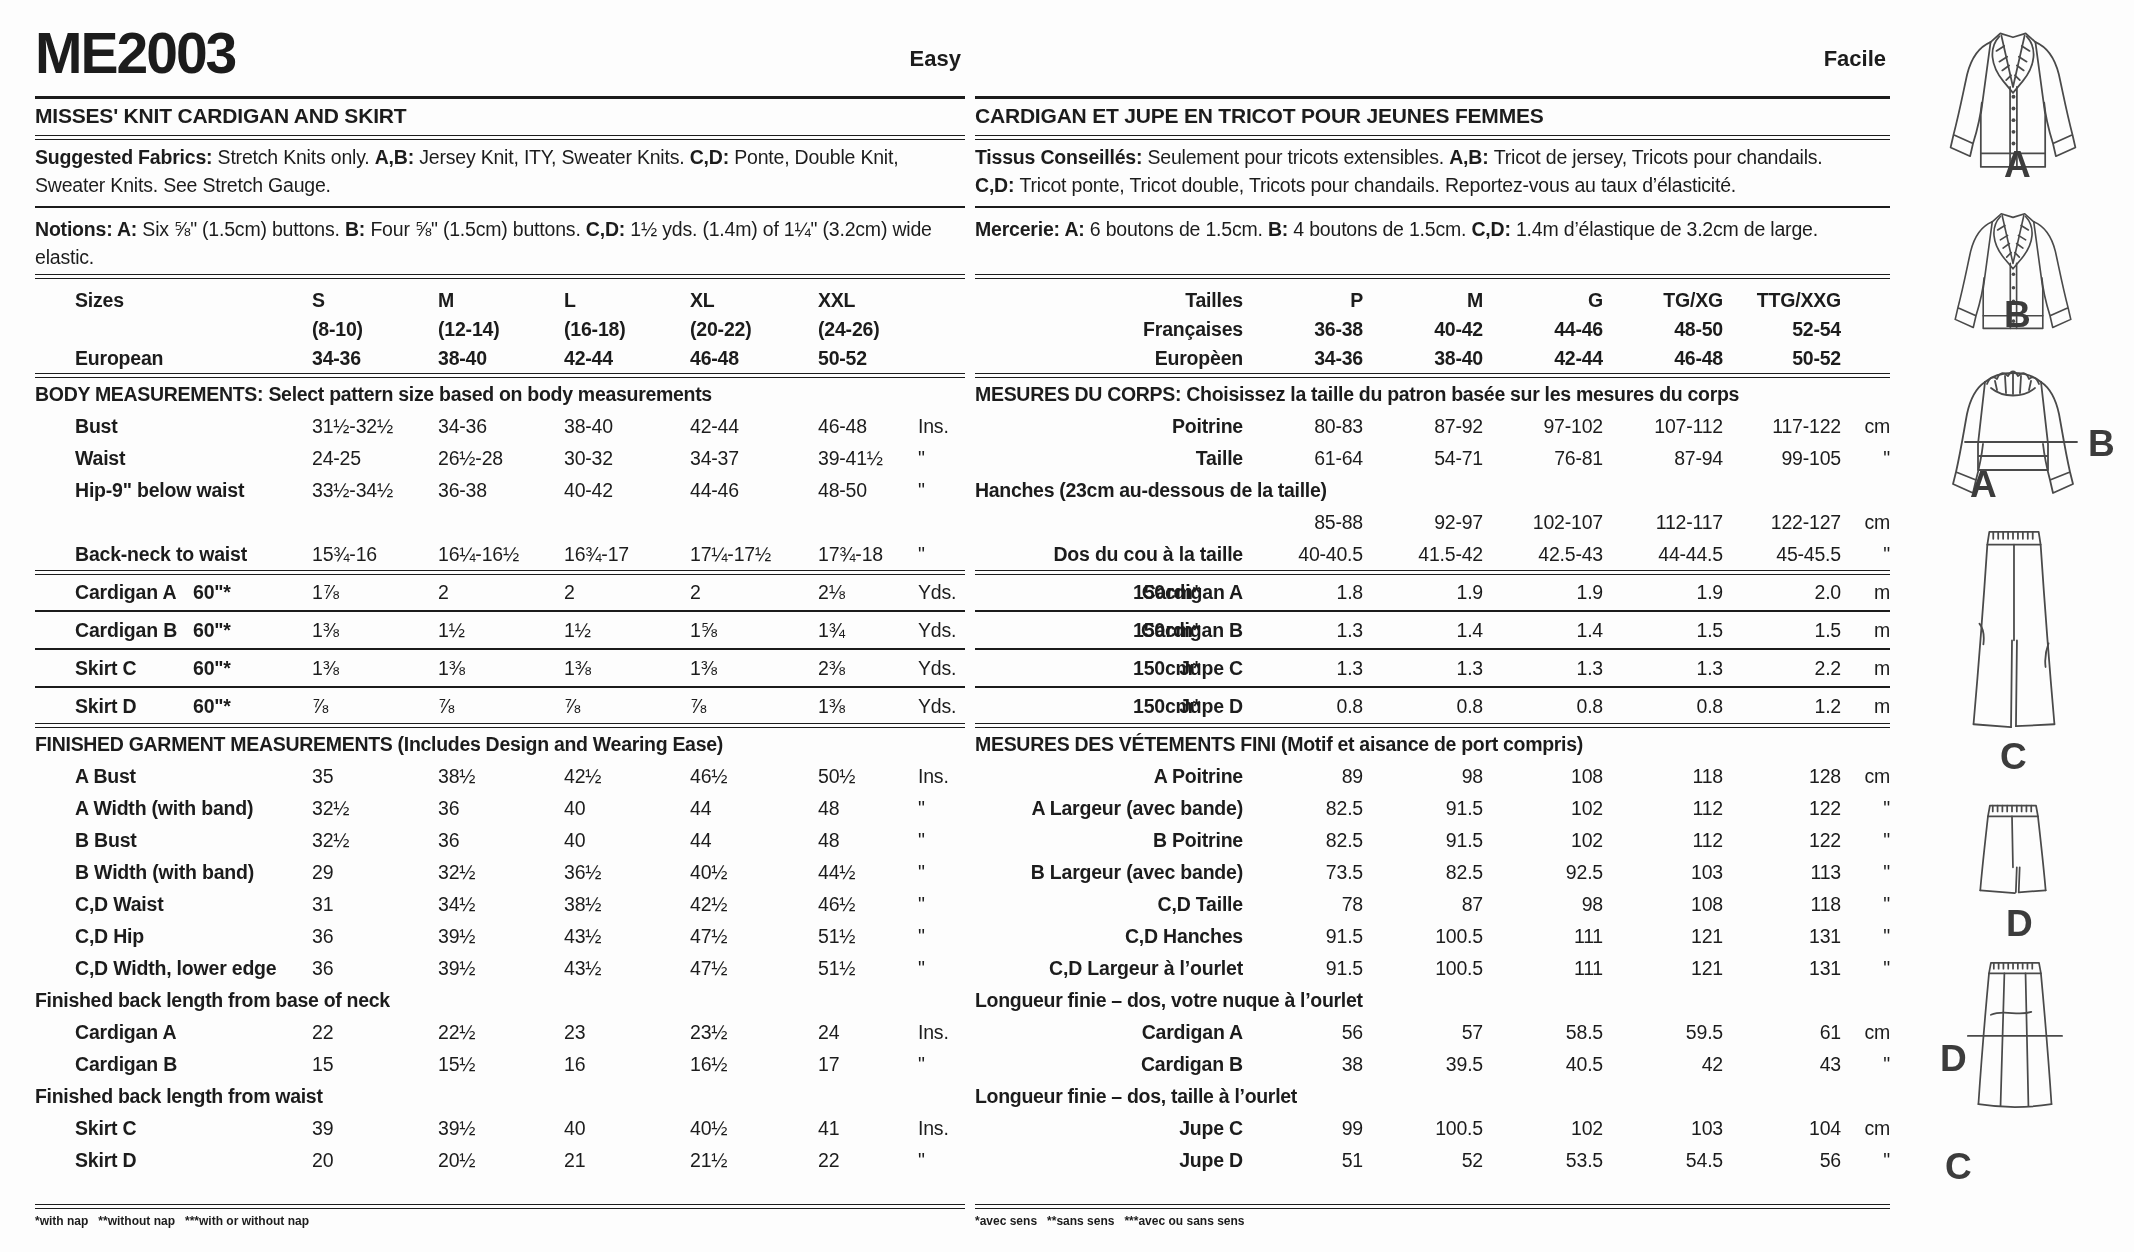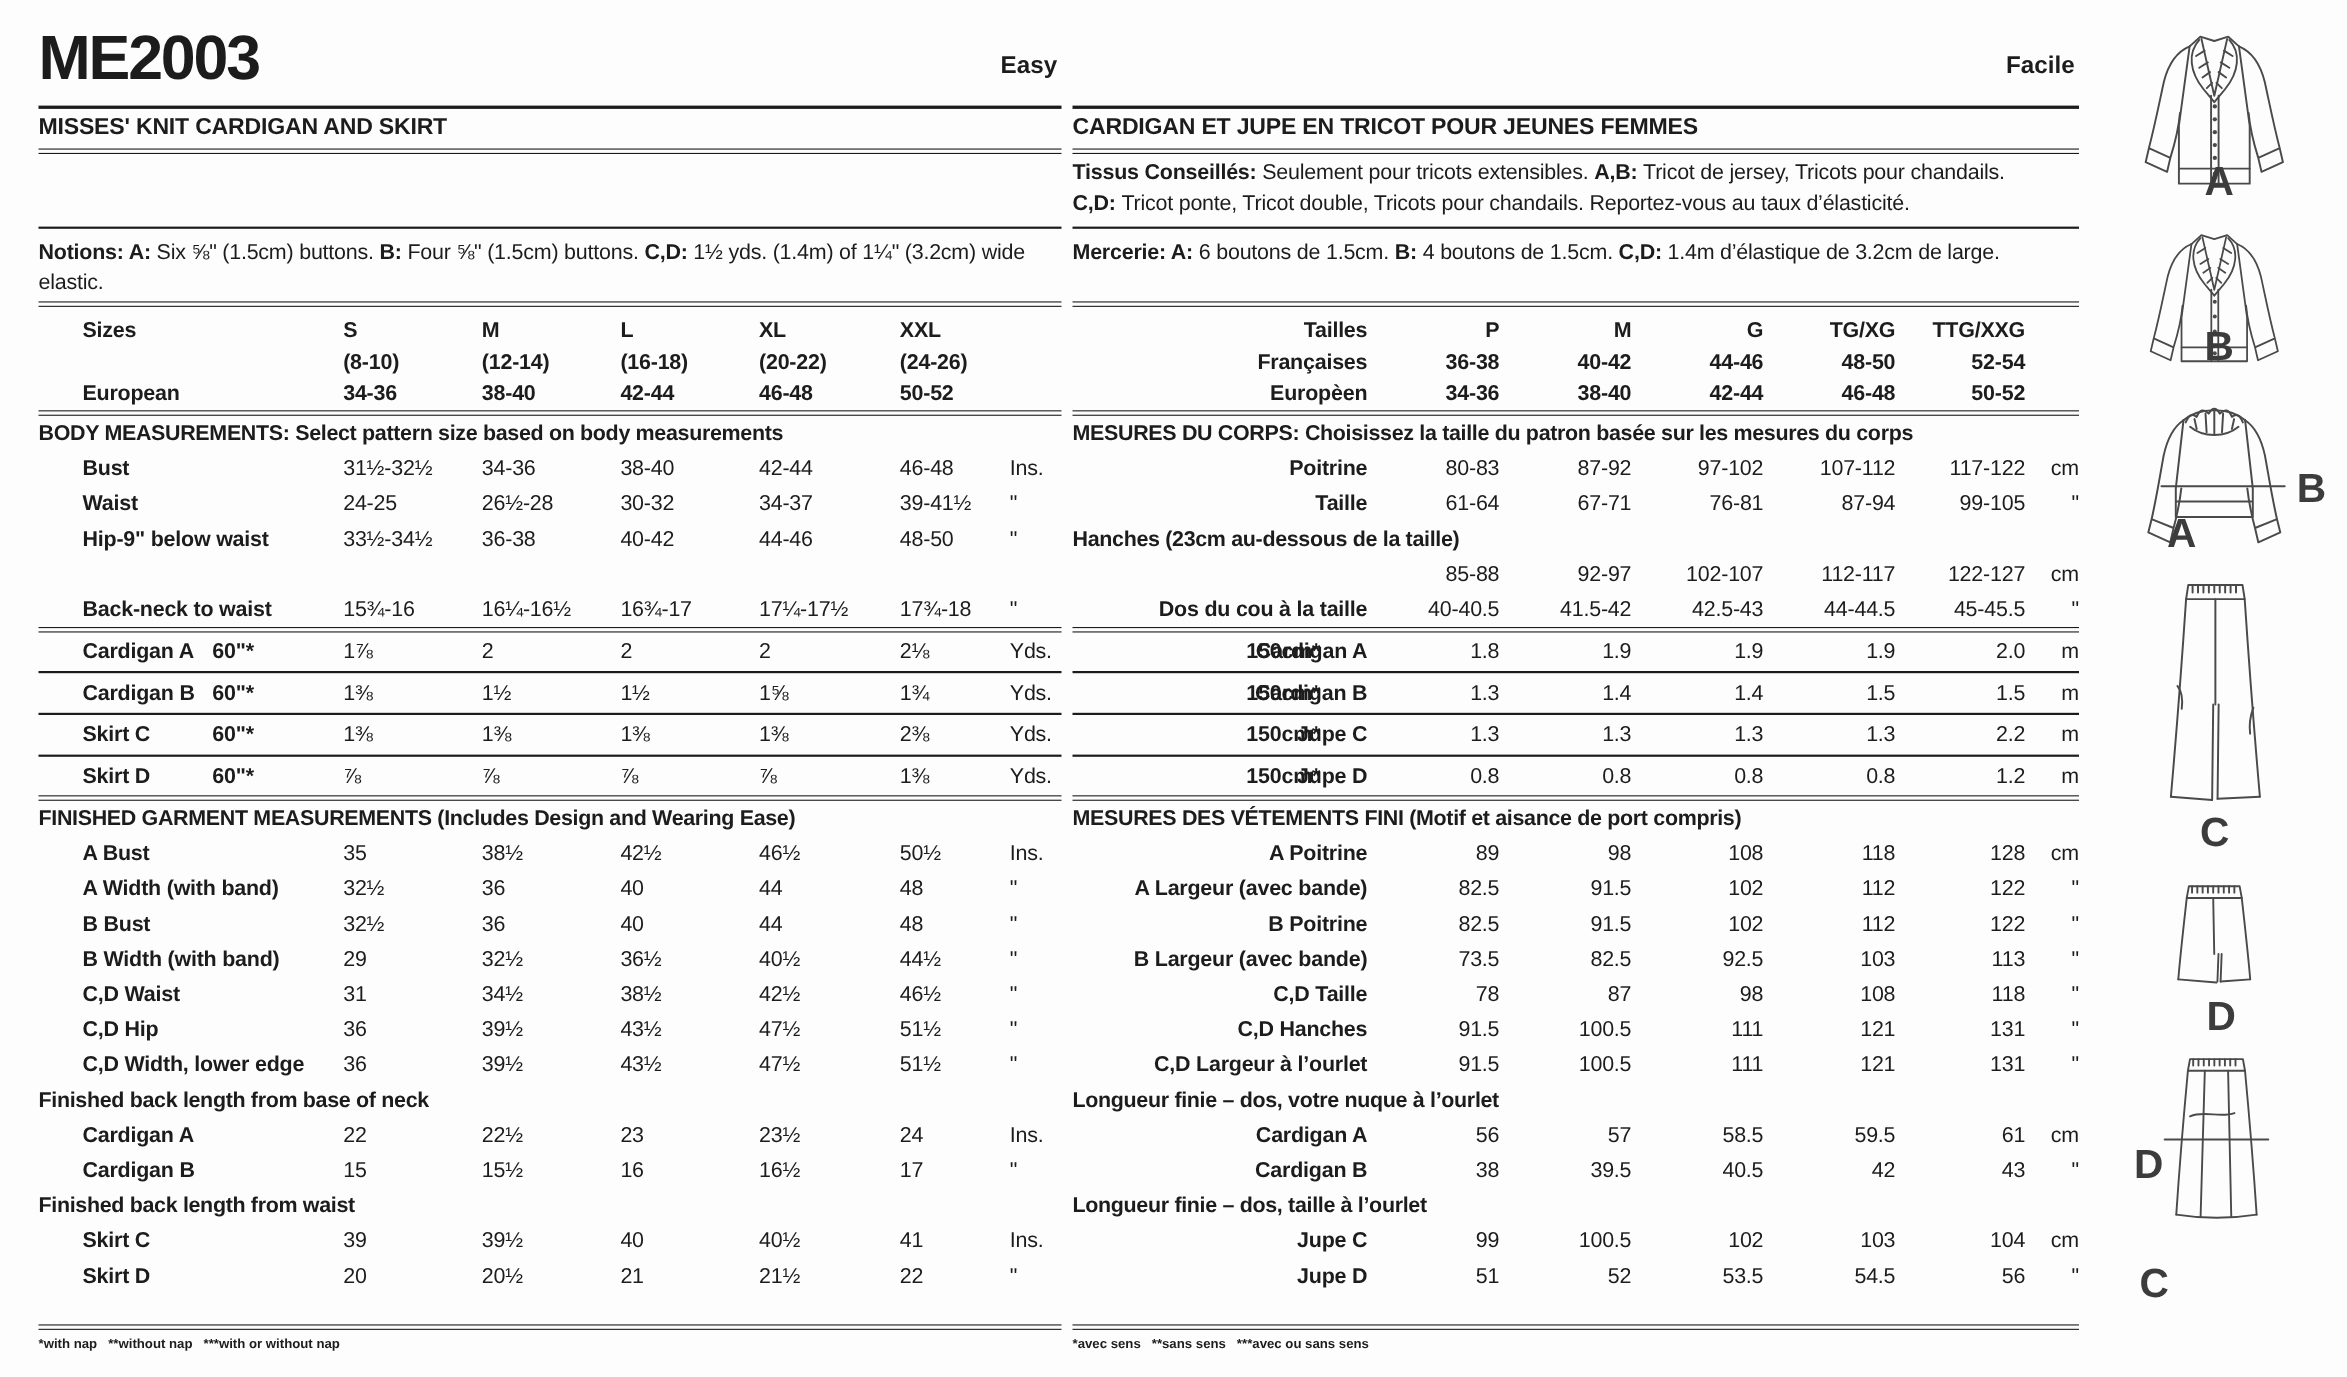--- a/index.html
+++ b/index.html
@@ -41,20 +41,22 @@
 <body>
 
 <div id="canvas">
 
   <div class="col" id="col-en">
     <div class="brand">ME2003</div>
     <div class="difficulty">Easy</div>
     <div class="rule r-thick" style="top:80px"></div>
     <div class="doc-title">MISSES' KNIT CARDIGAN AND SKIRT</div>
     <div class="rule r-double" style="top:119px"></div>
+    <div class="para para-fabrics"><span style="font-weight: 700;">Suggested Fabrics: </span><span>Stretch Knits only. </span><span style="font-weight: 700;">A,B: </span><span>Jersey Knit, ITY, Sweater Knits. </span><span style="font-weight: 700;">C,D: </span><span>Ponte, Double Knit,
+Sweater Knits. See Stretch Gauge.</span></div>
     <div class="rule r-thin" style="top:190px"></div>
     <div class="para para-notions"><span style="font-weight: 700;">Notions: A: </span><span>Six ⅝" (1.5cm) buttons. </span><span style="font-weight: 700;">B: </span><span>Four ⅝" (1.5cm) buttons. </span><span style="font-weight: 700;">C,D: </span><span>1½ yds. (1.4m) of 1¼" (3.2cm) wide
 elastic.</span></div>
     <div class="rule r-double" style="top:258px"></div>
     <div class="tbl">
         <div class="tr head">
           <div class="tl">Sizes</div>
           <div class="tc">S</div>
           <div class="tc">M</div>
           <div class="tc">L</div>
@@ -313,21 +315,21 @@
           <div class="tc">80-83</div>
           <div class="tc">87-92</div>
           <div class="tc">97-102</div>
           <div class="tc">107-112</div>
           <div class="tc">117-122</div>
           <div class="tu">cm</div>
         </div>
         <div class="tr data">
           <div class="tl">Taille</div>
           <div class="tc">61-64</div>
-          <div class="tc">67-71</div>
+          <div class="tc">54-71</div>
           <div class="tc">76-81</div>
           <div class="tc">87-94</div>
           <div class="tc">99-105</div>
           <div class="tu">"</div>
         </div>
         <div class="sub">Hanches (23cm au-dessous de la taille)</div>
         <div class="tr data">
           <div class="tl"></div>
           <div class="tc">85-88</div>
           <div class="tc">92-97</div>

